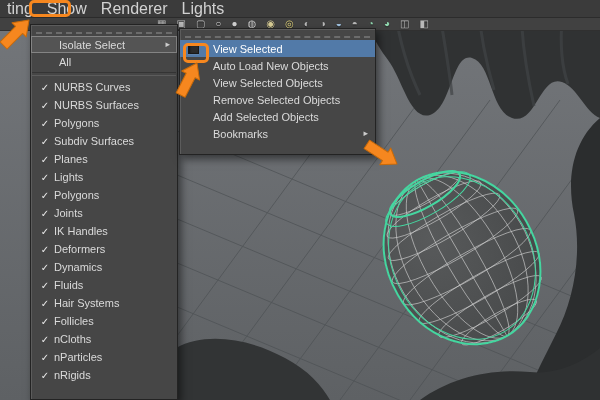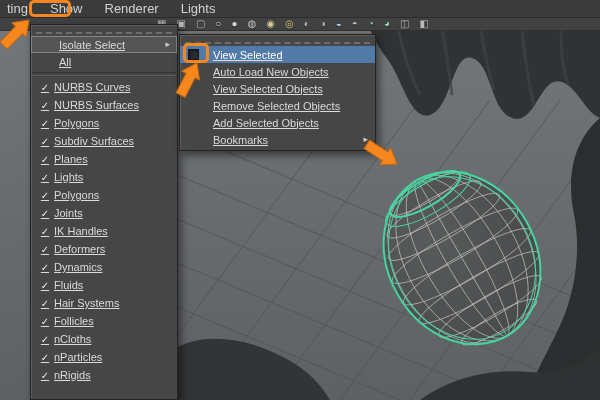--- a/index.html
+++ b/index.html
@@ -7,38 +7,38 @@
     width:600px;height:400px;position:relative;overflow:hidden;
     font-family:"Liberation Sans",sans-serif;background:#5f6265;
     -webkit-font-smoothing:antialiased;
   }
   
   #viewport{position:absolute;left:0;top:0;z-index:0;}
   
   #menubar{
     position:absolute;left:0;top:0;width:600px;height:17px;background:#3b3b3b;
     border-bottom:1px solid #2c2c2c;display:flex;align-items:center;
-    color:#d2d2d2;font-size:13px;z-index:10;gap:8px;
+    color:#d2d2d2;font-size:16px;z-index:10;
   }
   #menubar .mitem{padding:0 7px;height:17px;line-height:17px;cursor:default;white-space:nowrap;}
   
   #toolbar{
     position:absolute;left:0;top:17px;width:600px;height:14px;background:#414141;
     border-bottom:1px solid #303030;z-index:5;display:flex;align-items:center;
     gap:10px;padding-left:157px;box-sizing:border-box;
   }
   .tb-icon{font-size:10px;line-height:1;cursor:default;text-shadow:0 1px 1px rgba(0,0,0,.5);}
   
   .menu{
     position:absolute;background:#464646;border:1px solid #232323;
     box-shadow:inset 1px 1px 0 rgba(255,255,255,.12), 3px 4px 8px rgba(0,0,0,.5);
-    color:#dadada;font-size:11px;box-sizing:border-box;text-decoration:underline;
+    color:#dadada;font-size:11px;box-sizing:border-box;
   }
   #show-menu{left:30px;top:24px;width:148px;height:376px;overflow:hidden;z-index:20;}
-  #isolate-submenu{left:179px;top:34px;width:197px;z-index:21;padding-bottom:2px;}
+  #isolate-submenu{left:179px;top:28px;width:197px;z-index:21;padding-bottom:12px;}
   .tearoff{height:6px;margin:1px 5px 2px;border-bottom:2px dashed #6c6c6c;}
   .mi{height:17px;display:flex;align-items:center;position:relative;cursor:default;white-space:nowrap;}
   .mi.top{padding-left:26px;}
   .mi.chk{height:18px;}
   .mi .check{width:14px;margin-left:7px;text-align:center;font-size:10px;color:#ececec;flex:none;}
   .mi .lab{margin-left:2px;}
   .mi.hl-gray{background:#545454;box-shadow:inset 0 0 0 1px #848484;}
   .arrow-r{position:absolute;right:7px;top:0;line-height:17px;font-size:9px;color:#cccccc;}
   .sep{height:2px;border-top:1px solid #343434;border-bottom:1px solid #5c5c5c;margin:2px 1px;}
   .mi.sub{padding-left:31px;}

